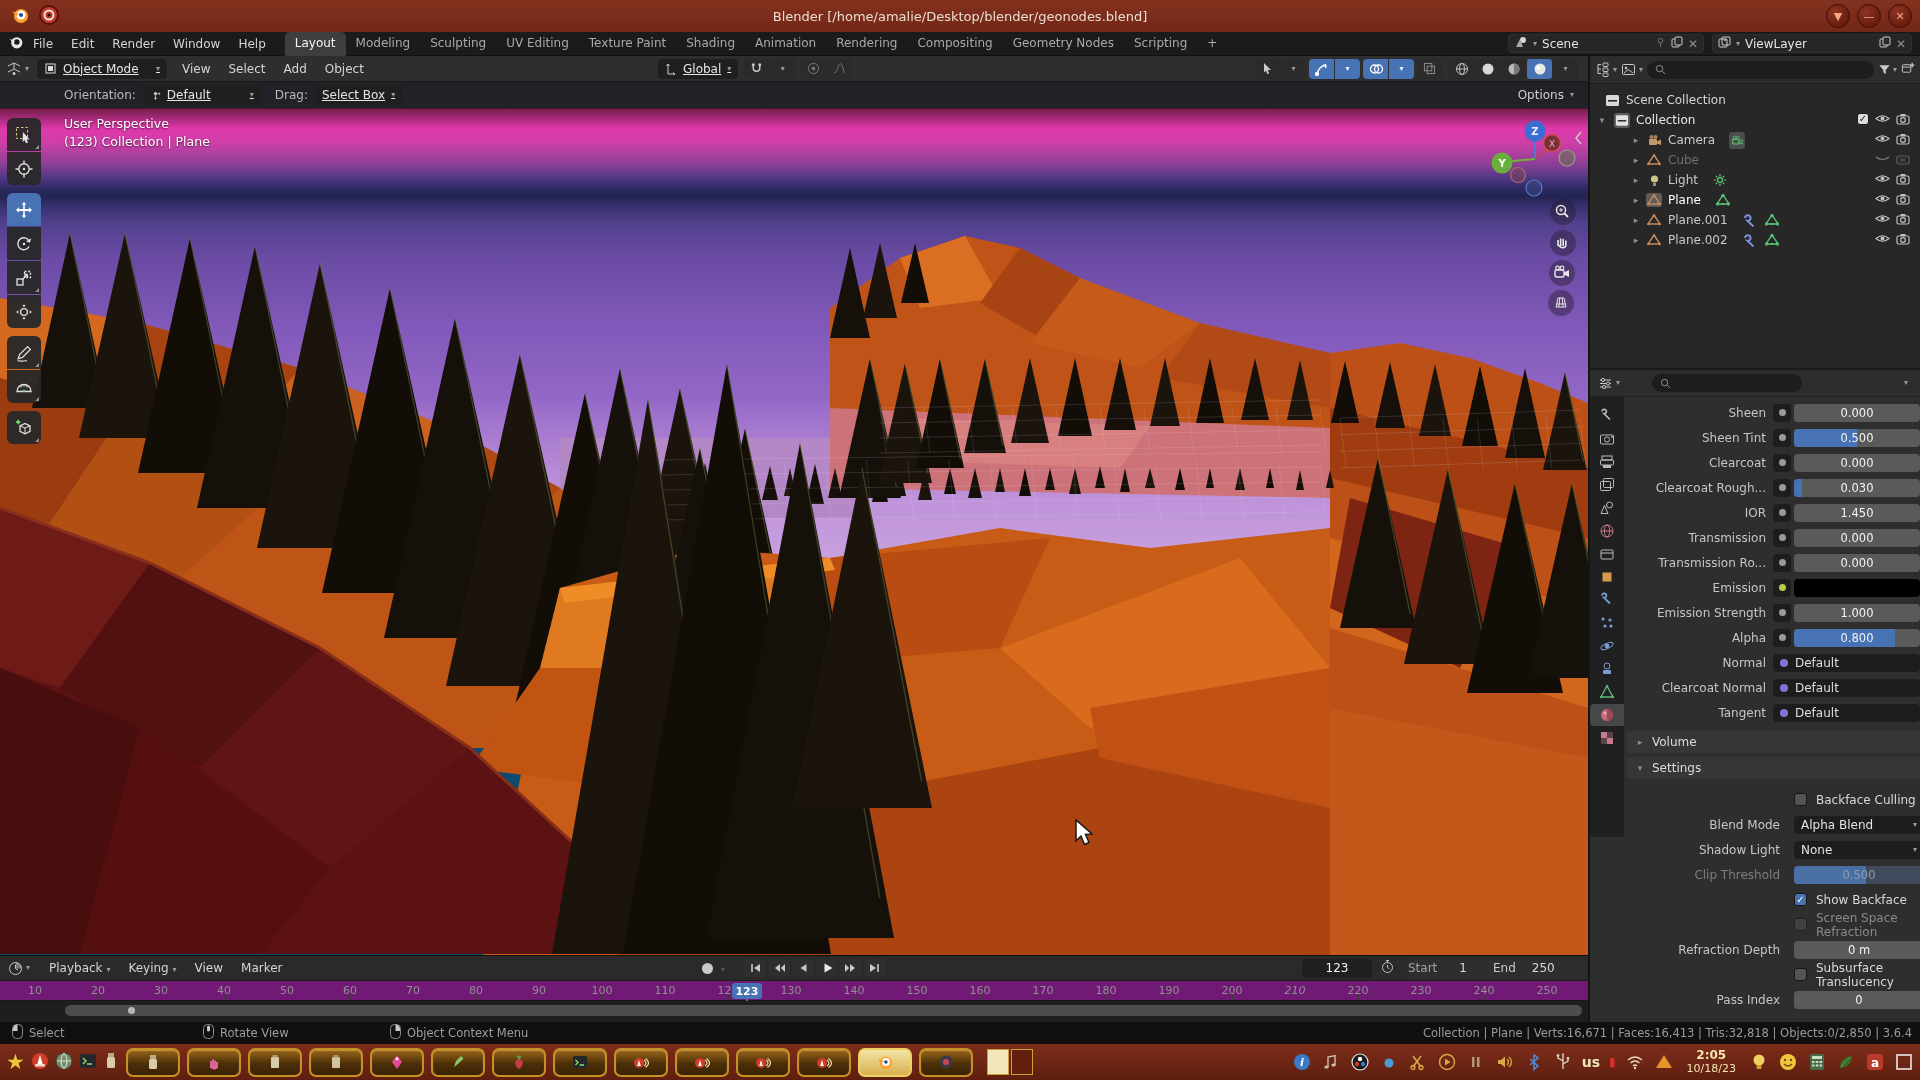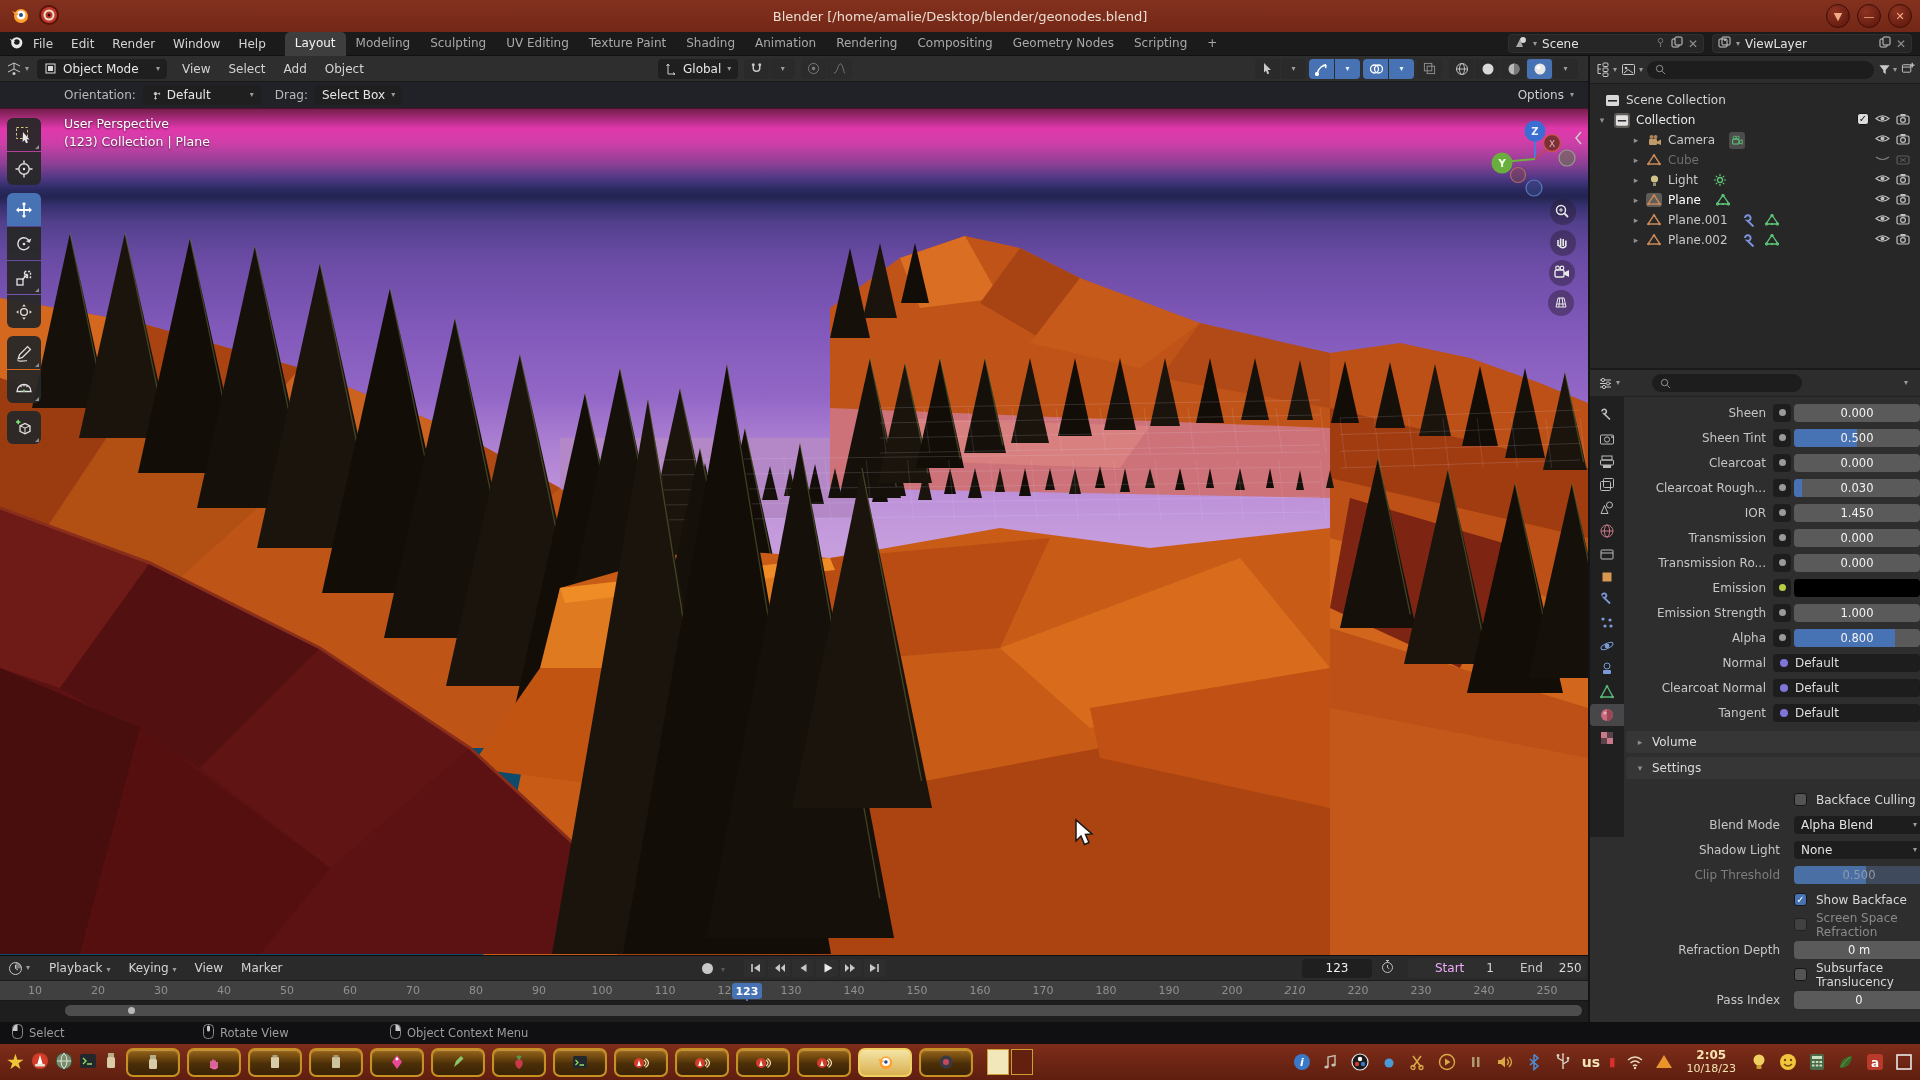--- a/index.html
+++ b/index.html
@@ -16,21 +16,21 @@
 .mainheader{position:absolute;left:0;top:32px;width:1920px;height:24px;background:#1b1b1b;display:flex;align-items:center;border-bottom:1px solid #111;}
 .menu-item{padding:0 9px;color:#d4d4d4;}
 .ws-tabs{display:flex;margin-left:10px;height:24px;align-items:stretch;}
 .ws-tab{padding:4px 10px 0;color:#a9a9a9;border-radius:5px 5px 0 0;}
 .ws-tab.active{background:#3e3e3e;color:#f4f4f4;}
 .id-blocks{margin-left:auto;display:flex;gap:8px;margin-right:8px;}
 .id-block{display:flex;align-items:center;background:#262626;border:1px solid #303030;border-radius:4px;height:19px;padding:0 5px;gap:5px;color:#e2e2e2;}
 .id-block .dim{opacity:.55;}
 
 .toolheader{position:absolute;left:0;top:56px;width:1588px;height:26px;background:#2e2e2e;display:flex;align-items:center;border-bottom:1px solid #191919;}
-.dd{display:flex;align-items:center;background:#1f1f1f;border-radius:4px;height:20px;padding:0 7px;gap:6px;color:#e6e6e6;}
+.dd{display:flex;align-items:center;background:#1f1f1f;border-radius:4px;height:20px;padding:0 7px;gap:6px;color:#e6e6e6;text-decoration:underline;}
 .th-mid{position:absolute;left:658px;display:flex;align-items:center;gap:6px;}
 .th-right{position:absolute;right:10px;display:flex;align-items:center;gap:3px;}
 .tgl{width:25px;height:20px;background:#2a2a2a;border-radius:3px;display:flex;align-items:center;justify-content:center;}
 .tgl.on{background:#4772b3;}
 .tgl.first{border-radius:4px 0 0 4px;}
 .tgl.last{border-radius:0 4px 4px 0;}
 .seg{display:flex;gap:1px;}
 
 .viewport{position:absolute;left:0;top:82px;width:1588px;height:873px;overflow:hidden;background:#0c4a6e;}
 .toolsettings{position:absolute;left:0;top:0;width:100%;height:26px;background:rgba(36,30,34,.93);display:flex;align-items:center;z-index:6;box-shadow:0 1px 0 rgba(0,0,0,.35);}
@@ -69,21 +69,21 @@
 .plink{position:absolute;left:149px;width:147px;height:18px;background:#1d1d1d;border-radius:4px;display:flex;align-items:center;padding:0 7px;gap:7px;color:#dedede;}
 .plink i{width:8px;height:8px;border-radius:50%;background:#7f74d8;}
 .panelhead{position:absolute;left:2px;width:328px;height:22px;background:#363636;border-radius:3px;display:flex;align-items:center;color:#dcdcdc;gap:6px;padding:0 8px;}
 .pcheck{width:13px;height:13px;border:1px solid #161616;background:#545454;border-radius:3px;display:flex;align-items:center;justify-content:center;color:#fff;font-size:10px;}
 .pcheck.on{background:#4772b3;}
 .pfield{position:absolute;left:170px;width:130px;height:18px;background:#1d1d1d;border-radius:4px;display:flex;align-items:center;padding:0 7px;color:#e3e3e3;}
 .pfield .chev{margin-left:auto;}
 
 .timeline{position:absolute;left:0;top:955px;width:1588px;height:67px;background:#242424;border-top:1px solid #0f0f0f;}
 .tl-header{height:25px;background:#2a2a2a;display:flex;align-items:center;position:relative;border-bottom:1px solid #1c1c1c;}
-.ruler{position:absolute;top:25px;left:0;width:1588px;height:20px;background:#404040;border-bottom:1px solid #191919;padding-left:36px;}
+.ruler{position:absolute;top:25px;left:0;width:1588px;height:20px;background:#701a75;border-bottom:1px solid #191919;padding-left:36px;}
 .rnum{position:absolute;top:3px;transform:translateX(-50%);color:#909090;font-size:11px;}
 .rtick{position:absolute;bottom:0;width:1px;height:5px;background:#3c3c3c;}
 .tl-track{position:absolute;top:45px;left:0;width:1588px;height:22px;background:#1e1e1e;}
 .tl-scroll{position:absolute;left:65px;right:6px;top:4px;height:11px;background:#4d4d4d;border-radius:6px;}
 .chip{position:absolute;top:27px;width:30px;height:16px;background:#4772b3;border-radius:3px;color:#fff;font-size:11px;font-weight:bold;display:flex;align-items:center;justify-content:center;}
 .playhead{position:absolute;top:41px;width:2px;height:26px;background:#4772b3;}
 .transport{position:absolute;left:744px;display:flex;gap:2px;align-items:center;}
 .tpbtn{width:22px;height:18px;background:#2e2e2e;display:flex;align-items:center;justify-content:center;border-radius:2px;}
 .framefield{position:absolute;left:1302px;width:70px;height:19px;background:#1f1f1f;border-radius:4px;color:#f0f0f0;display:flex;align-items:center;justify-content:center;}
 .sepill{position:absolute;left:1408px;width:178px;height:19px;background:#2e2e2e;border-radius:4px;display:flex;align-items:center;color:#d8d8d8;}
@@ -1266,21 +1266,21 @@
               <path d="M2 2 L8 6 L2 10 Z" fill="#c8c8c8"></path>
             </svg>
           </div>
         </div>
       <div class="framefield">123</div>
       <span style="position:absolute;left:1380px"><svg width="15" height="15" viewBox="0 0 15 15" stroke="#c0c0c0" fill="none">
             <circle cx="7.5" cy="8.5" r="5"></circle>
             <path d="M7.5 6 V8.5 L9.3 9.8 M6 1.5 h3 M7.5 1.5 v2"></path>
           </svg></span>
       <div class="sepill">
-        <span style="margin-left:27px;color:#f0abfc">Start</span>
+        <span style="margin-left:0;color:#a3a3a3">Start</span>
         <span style="margin-left:22px">1</span>
         <span style="margin-left:26px;color:#c9c9c9">End</span>
         <span style="margin-left:16px">250</span>
       </div>
     </div>
     <div class="ruler" id="tlRuler">
         <span class="rnum" style="left: 35px;">10</span>
         <span class="rtick" style="left: 35px;"></span>
         <span class="rnum" style="left: 98px;">20</span>
         <span class="rtick" style="left: 98px;"></span>
@@ -1354,20 +1354,21 @@
           </svg></span>
       <span>Rotate View</span>
     </div>
     <div class="hint" style="left:390px">
       <span><svg width="11" height="15" viewBox="0 0 11 15">
             <rect x="0.5" y="0.5" width="10" height="14" rx="4" fill="none" stroke="#8a8a8a"></rect>
             <path d="M10 5 a4.5 4.5 0 0 0 -4.5 -4.5 V7 H10 Z" fill="#c8c8c8"></path>
           </svg></span>
       <span>Object Context Menu</span>
     </div>
+    <div class="sb-info">Collection | Plane | Verts:16,671 | Faces:16,413 | Tris:32,818 | Objects:0/2,850 | 3.6.4</div>
   </div>
 
   <div class="taskbar">
     <div class="tb-left">
       <span style="color:#eec53a;font-size:21px">★</span>
       <span><svg width="18" height="18" viewBox="0 0 18 18">
             <circle cx="9" cy="9" r="8" fill="#d43c2a"></circle>
             <path d="M6 13 L9 3 L12 13 Z" fill="#fff"></path>
             <rect x="4" y="12" width="10" height="2.5" rx="1" fill="#e8e0d0"></rect>
           </svg></span>

